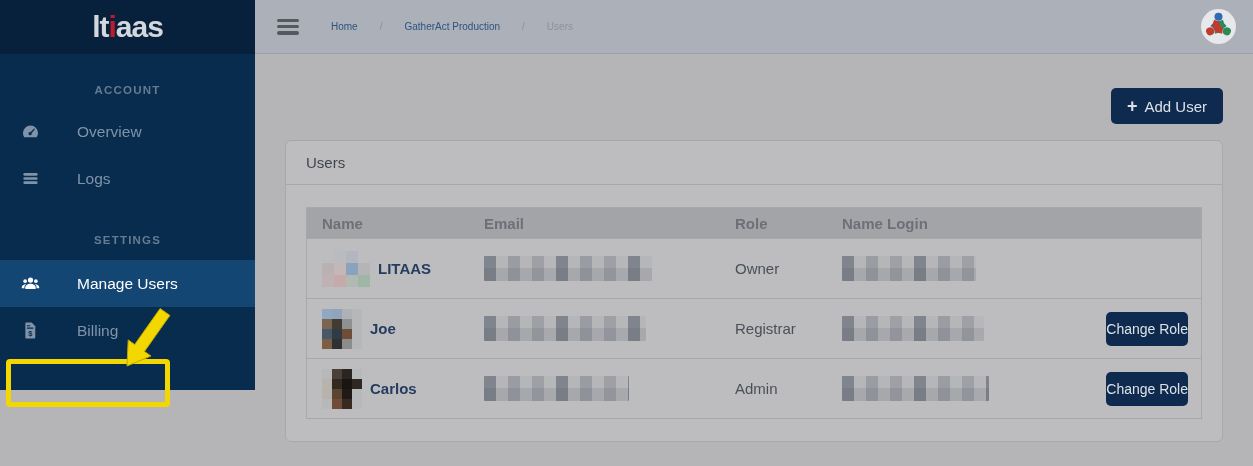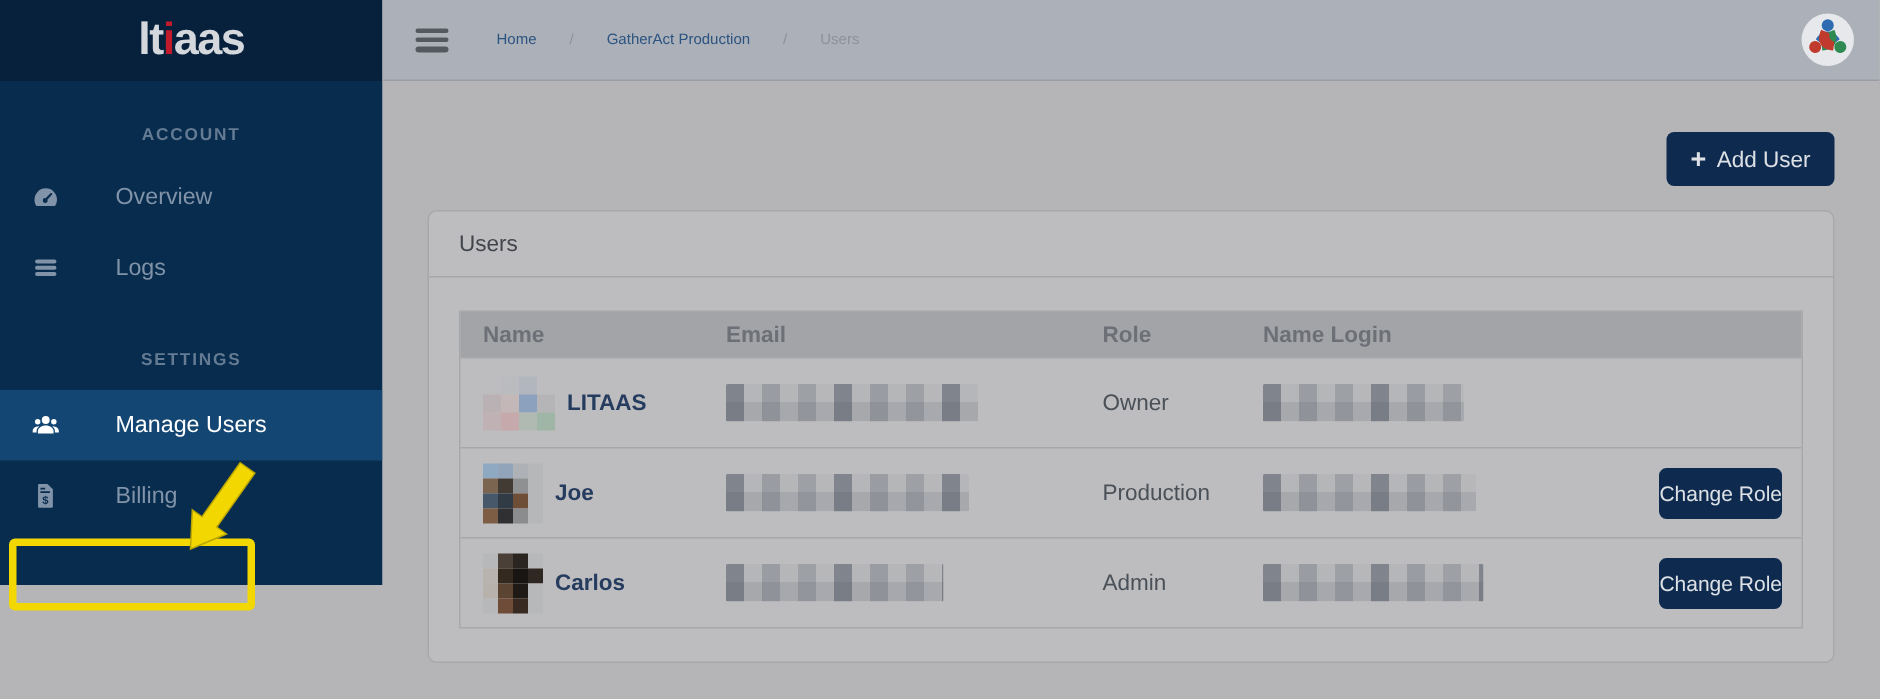--- a/index.html
+++ b/index.html
@@ -244,21 +244,21 @@
                     <div style="background: rgb(125, 94, 68);"></div>
                     <div style="background: rgb(48, 48, 50);"></div>
                     <div style="background: rgb(138, 140, 142);"></div>
                     <div style="background: rgb(182, 183, 185);"></div>
                   </div>
                 <span>Joe</span>
               </div>
               <div class="cell">
                   <div class="redact re-1"></div>
                 </div>
-              <div class="cell">Production</div>
+              <div class="cell">Registrar</div>
               <div class="cell">
                   <div class="redact rl-1"></div>
                 </div>
               <div class="cell action-cell">
                 <button class="btn change-role-btn">Change Role</button>
               </div>
             </div>
 
             <div class="trow drow">
               <div class="cell name-cell">

